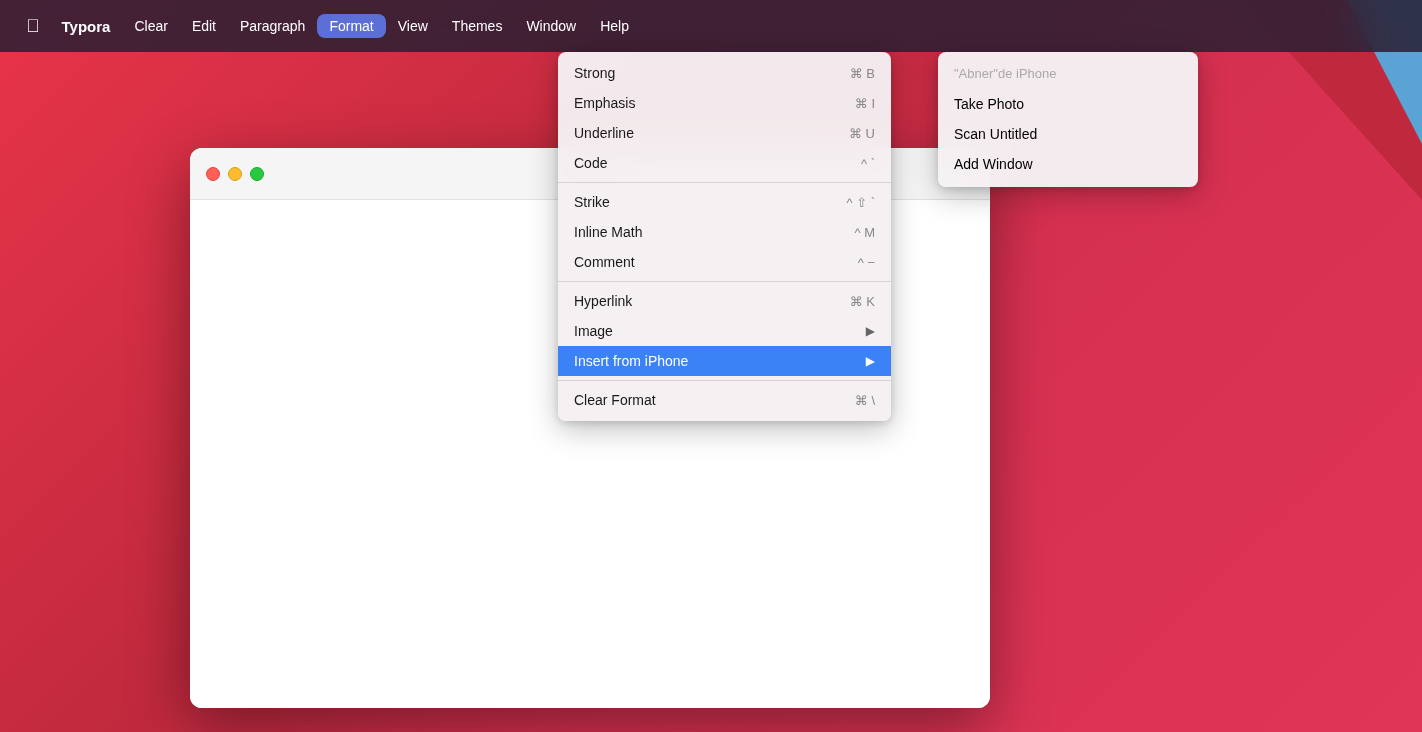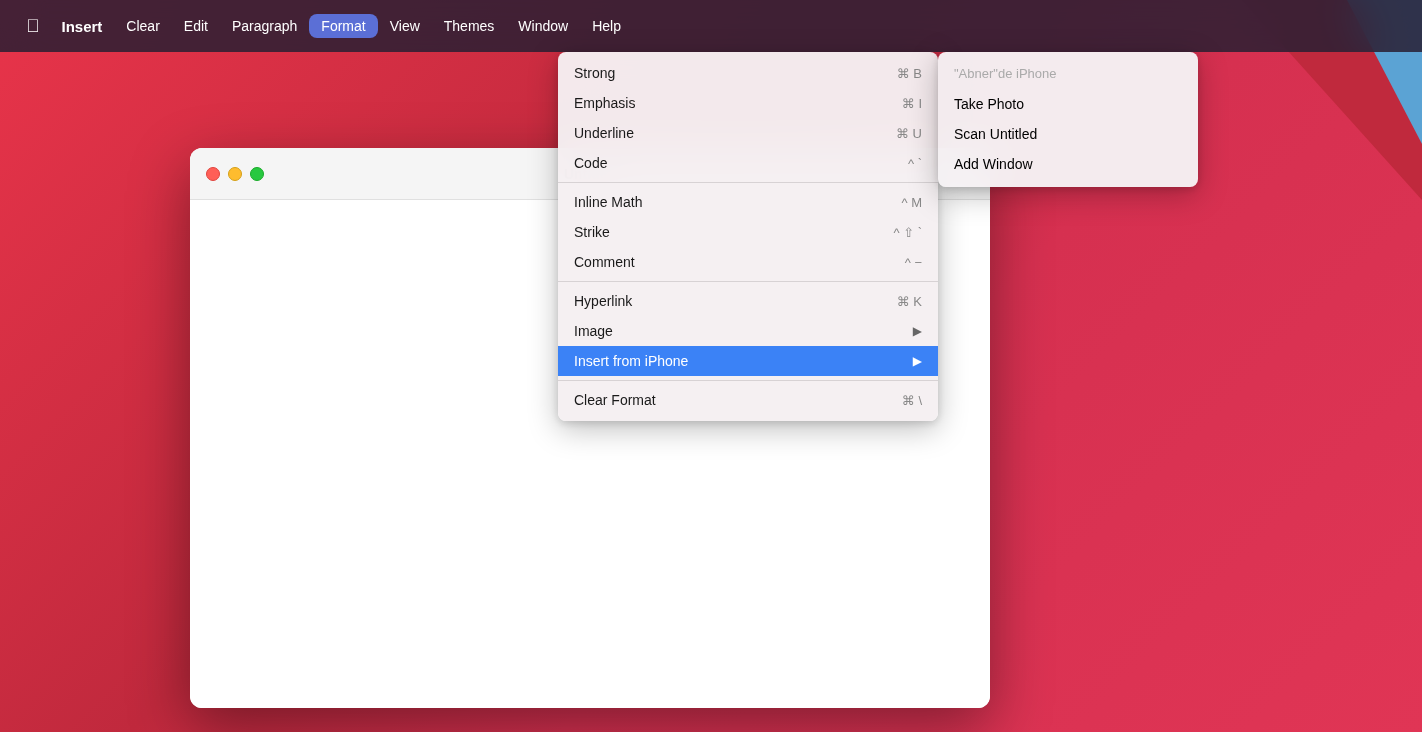--- a/index.html
+++ b/index.html
@@ -127,21 +127,21 @@
       padding: 20px;
       background: white;
       height: calc(100% - 52px);
     }
 
     
     .dropdown-menu {
       position: absolute;
       top: 52px;
       left: 558px;
-      width: 380px;
+      width: 333px;
       background: rgba(245, 240, 242, 0.97);
       border-radius: 8px;
       box-shadow: 0 8px 30px rgba(0,0,0,0.25), 0 2px 8px rgba(0,0,0,0.15);
       z-index: 200;
       padding: 6px 0;
       backdrop-filter: blur(20px);
     }
 
     .menu-item {
       display: flex;
@@ -219,21 +219,21 @@
   </style>
 </head>
 <body>
 
 <div class="background"></div>
 <div class="bg-shape-red"></div>
 <div class="bg-shape-blue"></div>
 
 <div class="menubar">
   <div class="menubar-item apple"></div>
-  <div class="menubar-item app-name">Insert</div>
+  <div class="menubar-item app-name">Typora</div>
   <div class="menubar-item">Clear</div>
   <div class="menubar-item">Edit</div>
   <div class="menubar-item">Paragraph</div>
   <div class="menubar-item active">Format</div>
   <div class="menubar-item">View</div>
   <div class="menubar-item">Themes</div>
   <div class="menubar-item">Window</div>
   <div class="menubar-item">Help</div>
 </div>
 
@@ -267,27 +267,27 @@
   </div>
 
   <div class="menu-item">
     <span class="item-label">Code</span>
     <span class="item-shortcut">^ `</span>
   </div>
 
   <div class="menu-divider"></div>
 
   <div class="menu-item">
+    <span class="item-label">Strike</span>
+    <span class="item-shortcut">^ ⇧ `</span>
+  </div>
+
+  <div class="menu-item">
     <span class="item-label">Inline Math</span>
     <span class="item-shortcut">^ M</span>
-  </div>
-
-  <div class="menu-item">
-    <span class="item-label">Strike</span>
-    <span class="item-shortcut">^ ⇧ `</span>
   </div>
 
   <div class="menu-item">
     <span class="item-label">Comment</span>
     <span class="item-shortcut">^ −</span>
   </div>
 
   <div class="menu-divider"></div>
 
   <div class="menu-item">

